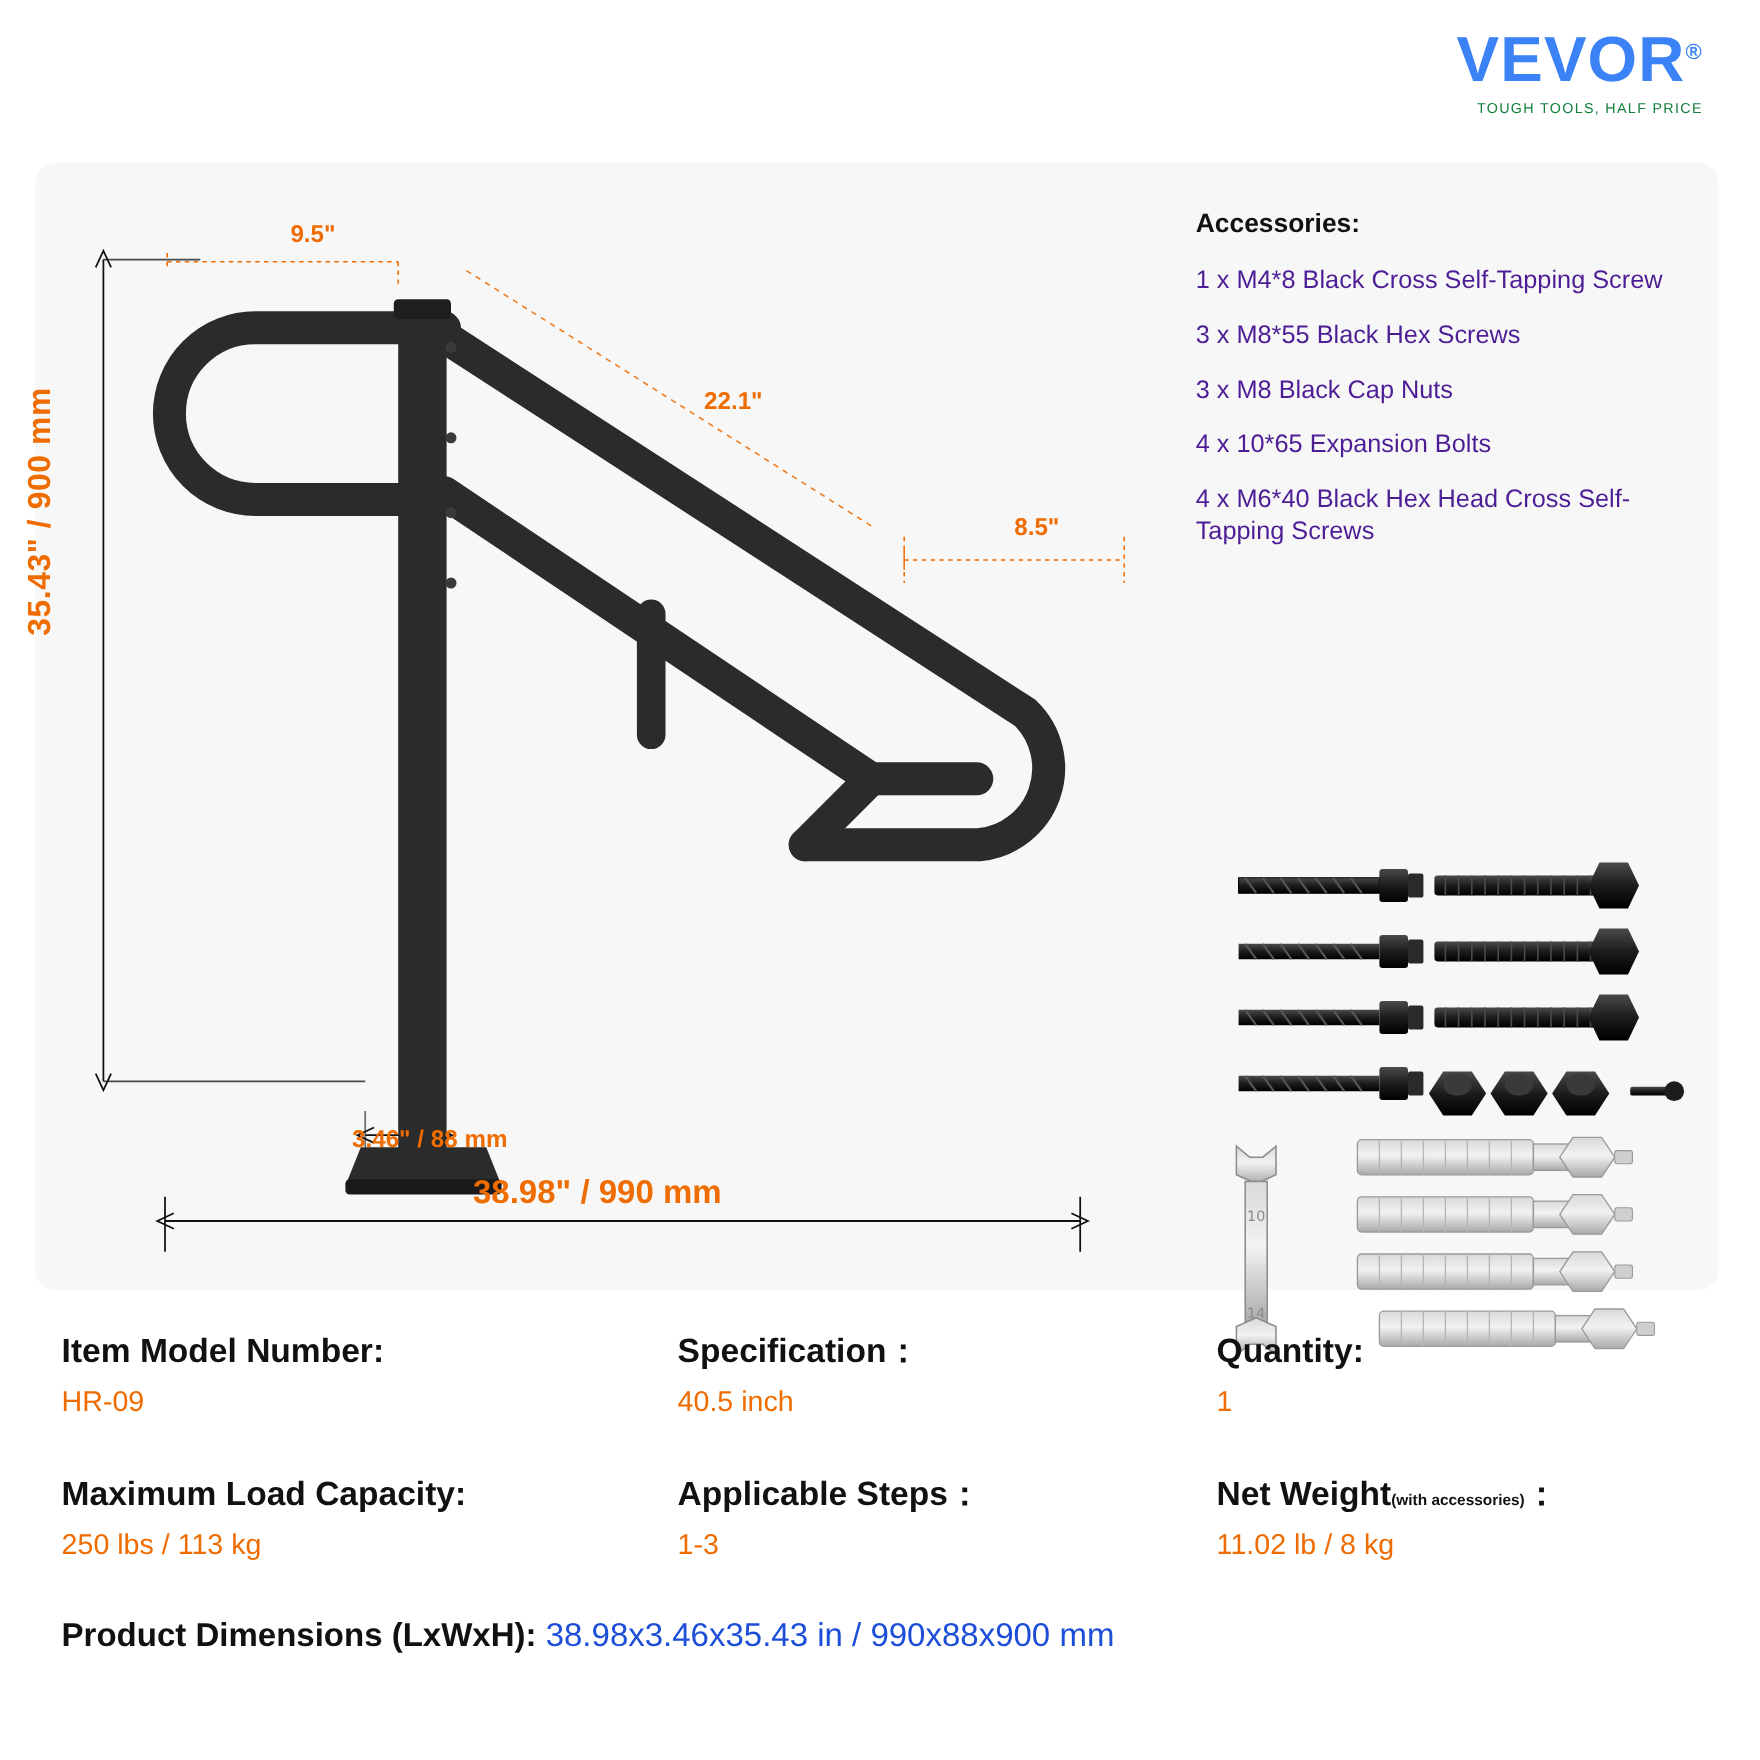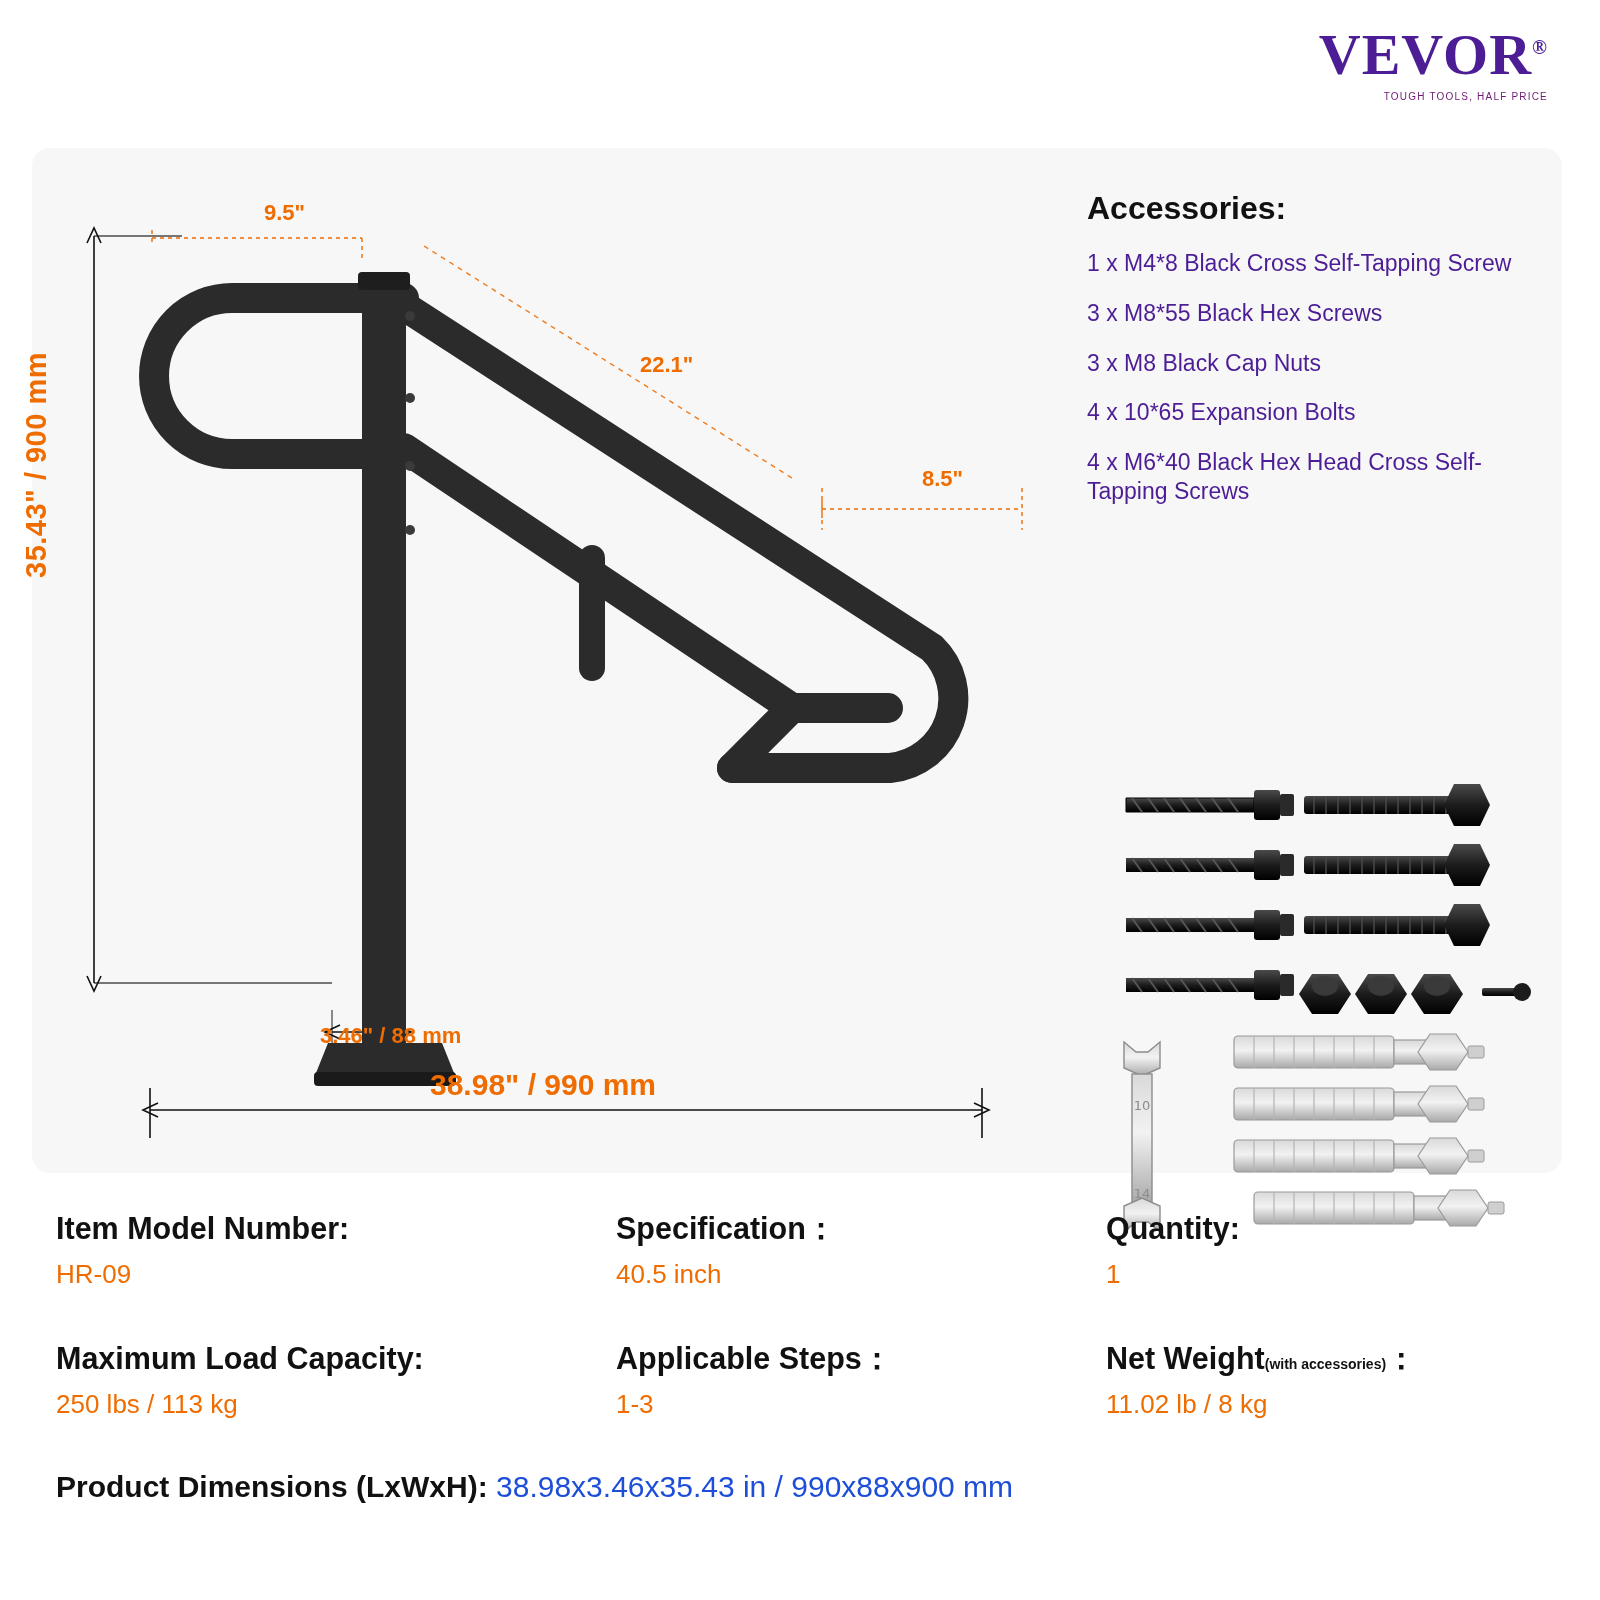--- a/index.html
+++ b/index.html
@@ -13,45 +13,45 @@
     overflow: hidden;
   }
 
   
   .brand {
     position: absolute; top: 26px; right: 52px;
     text-align: right;
   }
   .brand-name {
     font-size: 58px; font-weight: bold; letter-spacing: 1px;
-    color: #4c1d95; line-height: 1;
-    font-family: Liberation Serif, serif;
+    color: #3b82f6; line-height: 1;
+    font-family: Liberation Sans, sans-serif;
   }
   .brand-reg {
     font-size: 20px; vertical-align: super; font-weight: bold;
   }
   .brand-tag {
-    font-size: 10px; color: #701a75; letter-spacing: 1.2px;
+    font-size: 13px; color: #15803d; letter-spacing: 1.2px;
     margin-top: 7px; font-weight: normal;
   }
 
   
   .panel {
     position: absolute; left: 32px; top: 148px;
     width: 1530px; height: 1025px;
     background: #f7f7f7;
     border-radius: 18px;
   }
 
   
   .acc {
     position: absolute; left: 1055px; top: 42px; width: 470px;
   }
   .acc-title {
-    font-size: 32px; font-weight: bold; color: #111; margin-bottom: 22px;
+    font-size: 24px; font-weight: bold; color: #111; margin-bottom: 22px;
   }
   .acc-list { list-style: none; margin:0; padding:0; }
   .acc-list li {
     font-size: 23px; color: #4c1d95; margin-bottom: 21px; line-height: 1.25;
   }
 
   
   .hardware {
     position: absolute; left: 1072px; top: 620px; width: 500px; height: 500px;
   }

